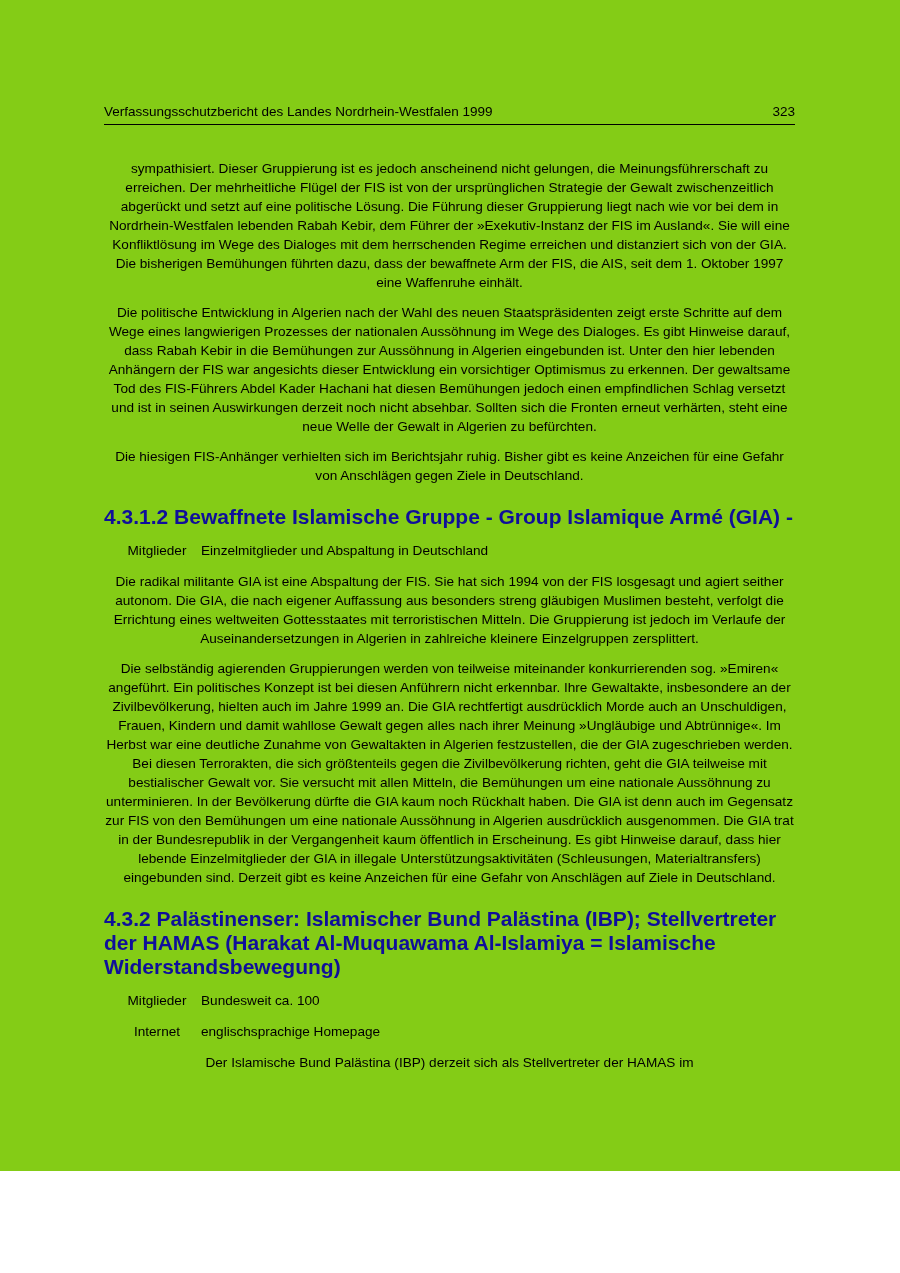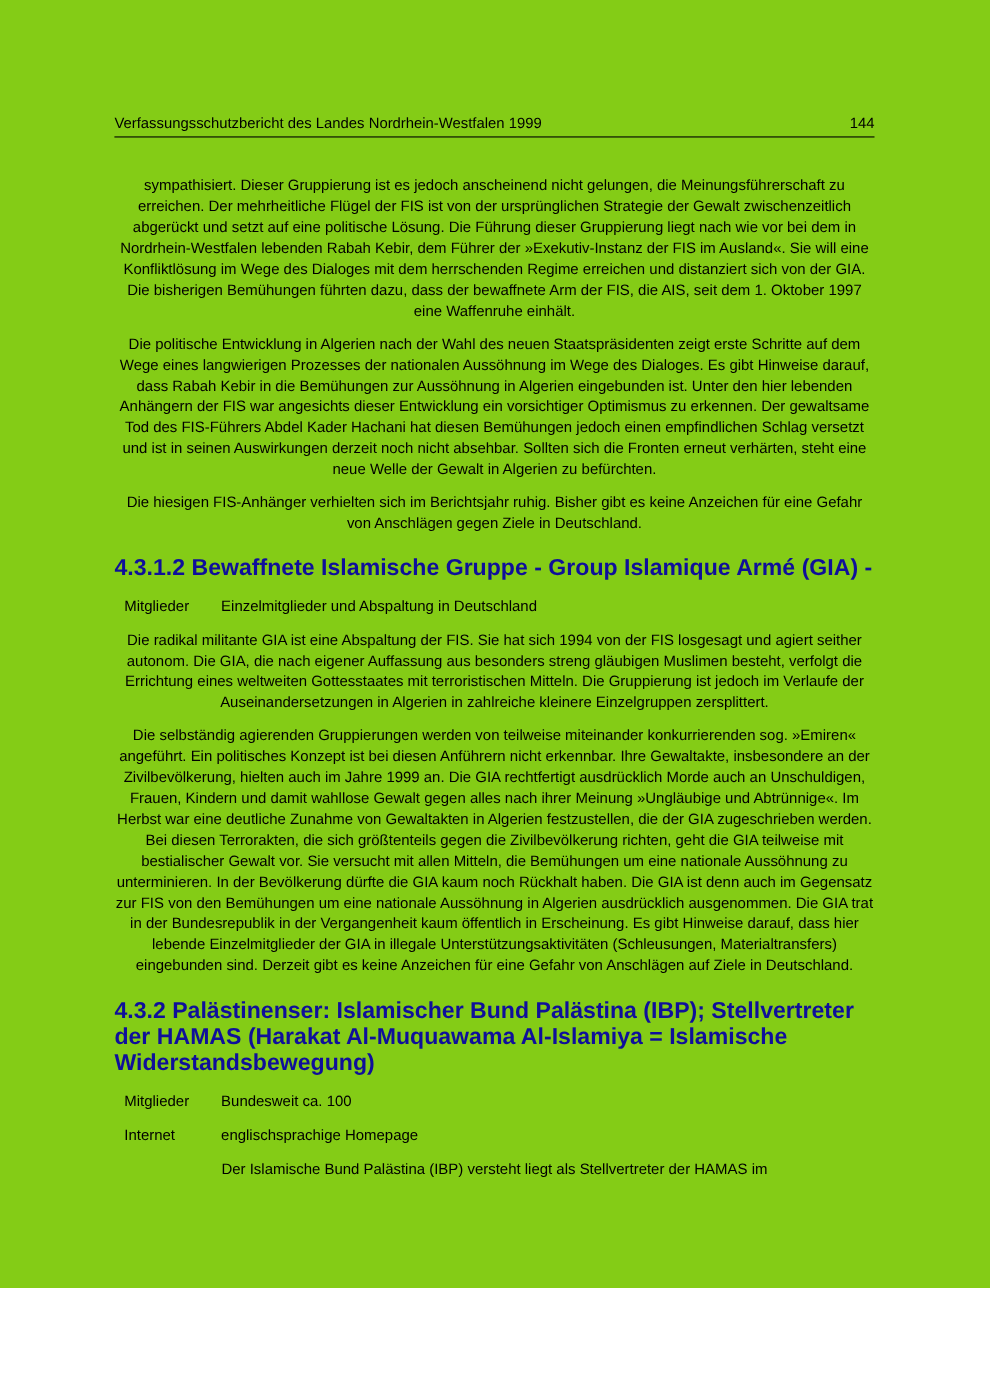--- a/index.html
+++ b/index.html
@@ -45,33 +45,34 @@
     margin: 20px 0 12px 0;
   }
   .meta-row {
     display: flex;
     font-size: 13.6px;
     line-height: 19px;
     margin: 0 0 12px 9px;
   }
   .meta-label {
     flex: 0 0 88px;
+    text-align: center;
   }
   .meta-value {
     flex: 1 1 auto;
   }
 </style>
 </head>
 <body>
 
 <div class="page">
 
   <div class="header-row">
     <span class="header-title">Verfassungsschutzbericht des Landes Nordrhein-Westfalen 1999</span>
-    <span class="header-page">144</span>
+    <span class="header-page">323</span>
   </div>
 
   <div class="content">
 
     <p class="body-para">sympathisiert. Dieser Gruppierung ist es jedoch anscheinend nicht gelungen, die Meinungsführerschaft zu erreichen. Der mehrheitliche Flügel der FIS ist von der ursprünglichen Strategie der Gewalt zwischenzeitlich abgerückt und setzt auf eine politische Lösung. Die Führung dieser Gruppierung liegt nach wie vor bei dem in Nordrhein-Westfalen lebenden Rabah Kebir, dem Führer der »Exekutiv-Instanz der FIS im Ausland«. Sie will eine Konfliktlösung im Wege des Dialoges mit dem herrschenden Regime erreichen und distanziert sich von der GIA. Die bisherigen Bemühungen führten dazu, dass der bewaffnete Arm der FIS, die AIS, seit dem 1. Oktober 1997 eine Waffenruhe einhält.</p>
 
     <p class="body-para">Die politische Entwicklung in Algerien nach der Wahl des neuen Staatspräsidenten zeigt erste Schritte auf dem Wege eines langwierigen Prozesses der nationalen Aussöhnung im Wege des Dialoges. Es gibt Hinweise darauf, dass Rabah Kebir in die Bemühungen zur Aussöhnung in Algerien eingebunden ist. Unter den hier lebenden Anhängern der FIS war angesichts dieser Entwicklung ein vorsichtiger Optimismus zu erkennen. Der gewaltsame Tod des FIS-Führers Abdel Kader Hachani hat diesen Bemühungen jedoch einen empfindlichen Schlag versetzt und ist in seinen Auswirkungen derzeit noch nicht absehbar. Sollten sich die Fronten erneut verhärten, steht eine neue Welle der Gewalt in Algerien zu befürchten.</p>
 
     <p class="body-para">Die hiesigen FIS-Anhänger verhielten sich im Berichtsjahr ruhig. Bisher gibt es keine Anzeichen für eine Gefahr von Anschlägen gegen Ziele in Deutschland.</p>
 
@@ -91,17 +92,17 @@
     <div class="meta-row">
       <span class="meta-label">Mitglieder</span>
       <span class="meta-value">Bundesweit ca. 100</span>
     </div>
 
     <div class="meta-row">
       <span class="meta-label">Internet</span>
       <span class="meta-value">englischsprachige Homepage</span>
     </div>
 
-    <p class="body-para">Der Islamische Bund Palästina (IBP) versteht liegt als Stellvertreter der HAMAS im</p>
+    <p class="body-para">Der Islamische Bund Palästina (IBP) derzeit sich als Stellvertreter der HAMAS im</p>
 
   </div>
 
 </div>
 
 </body></html>

